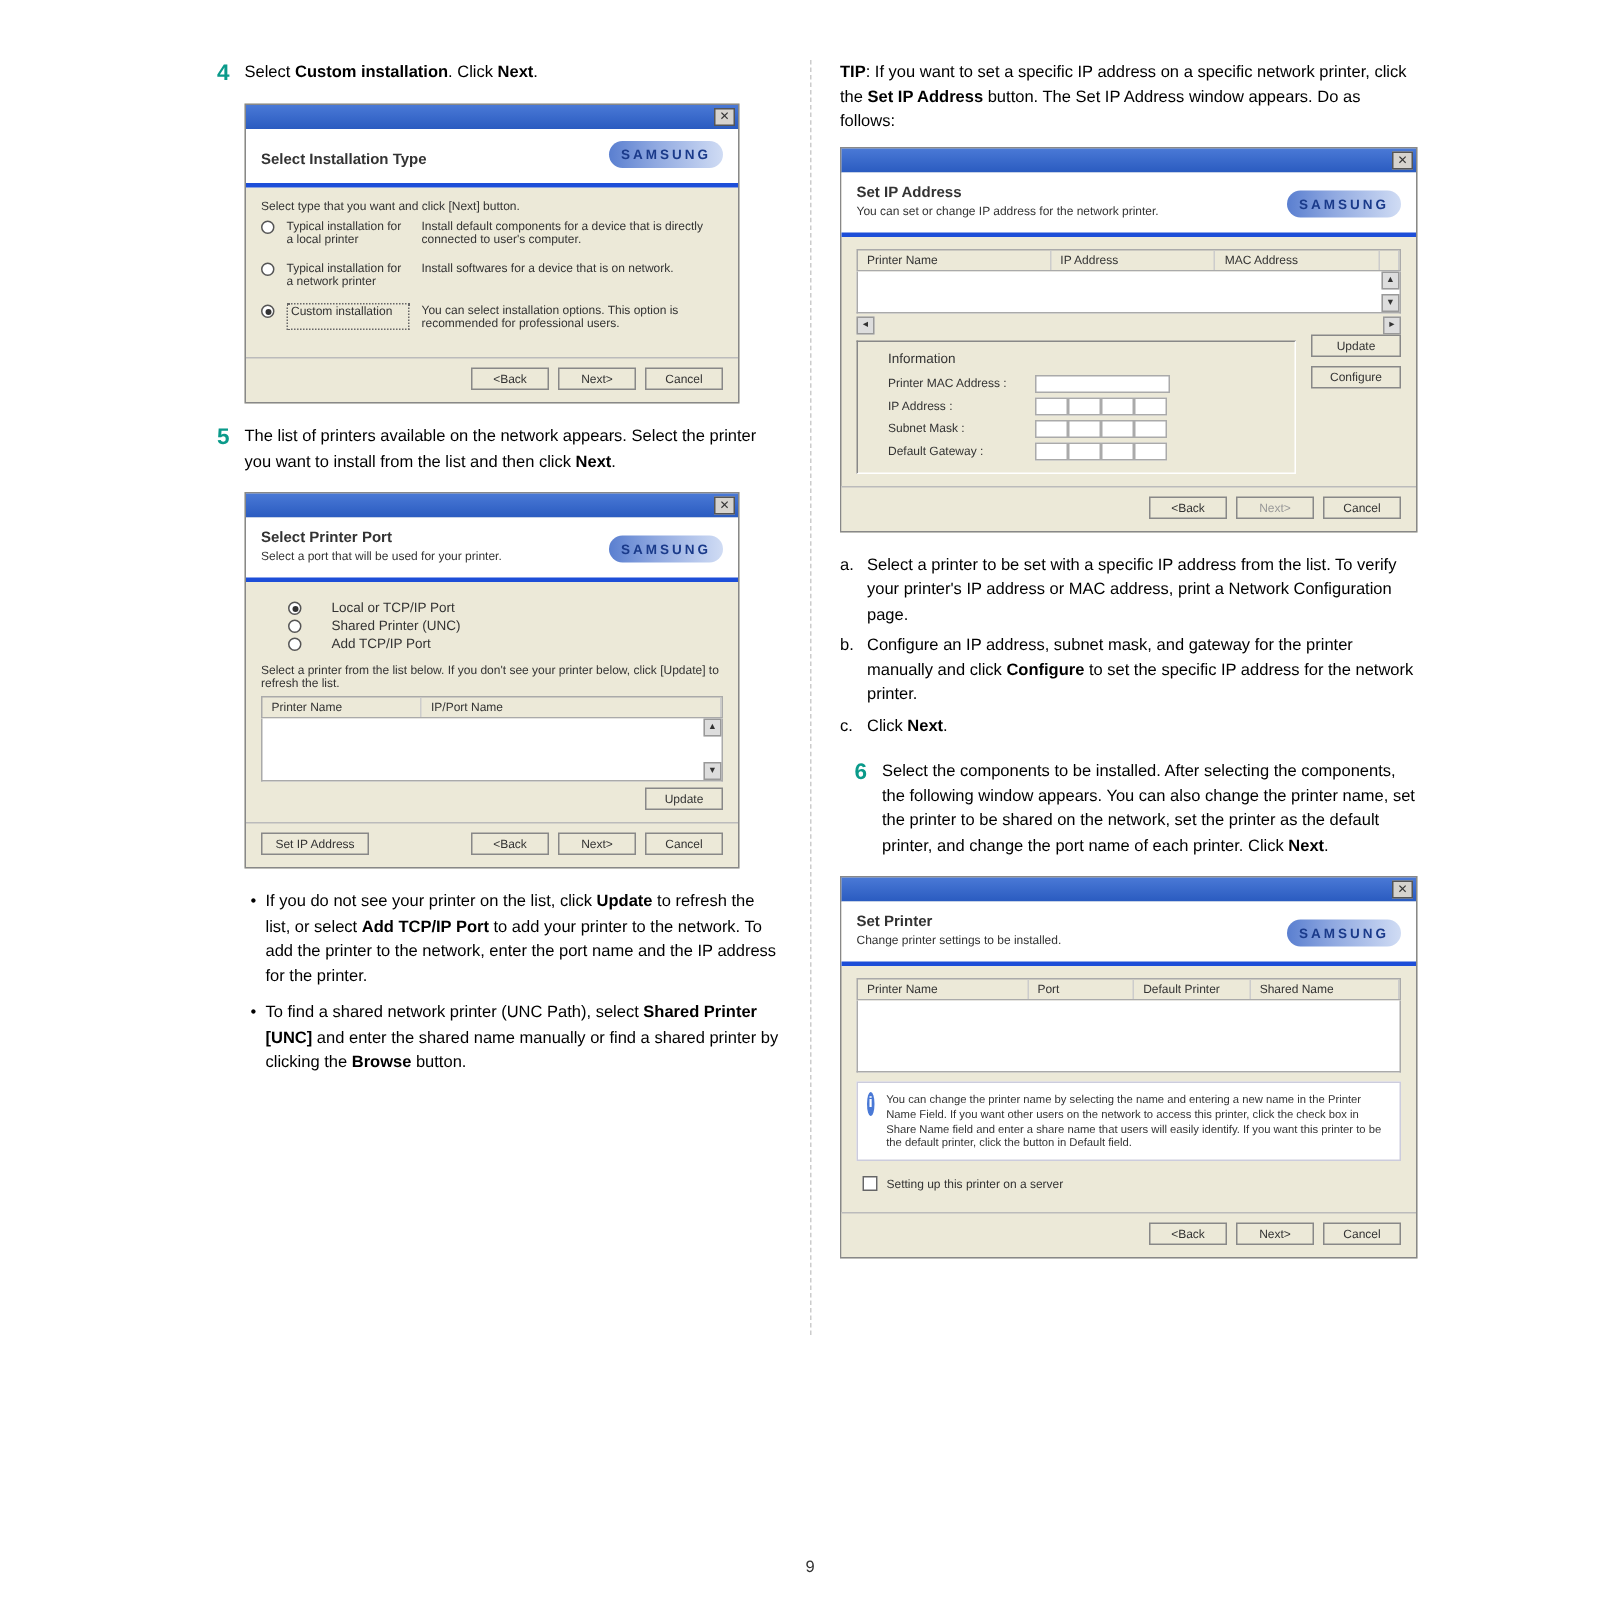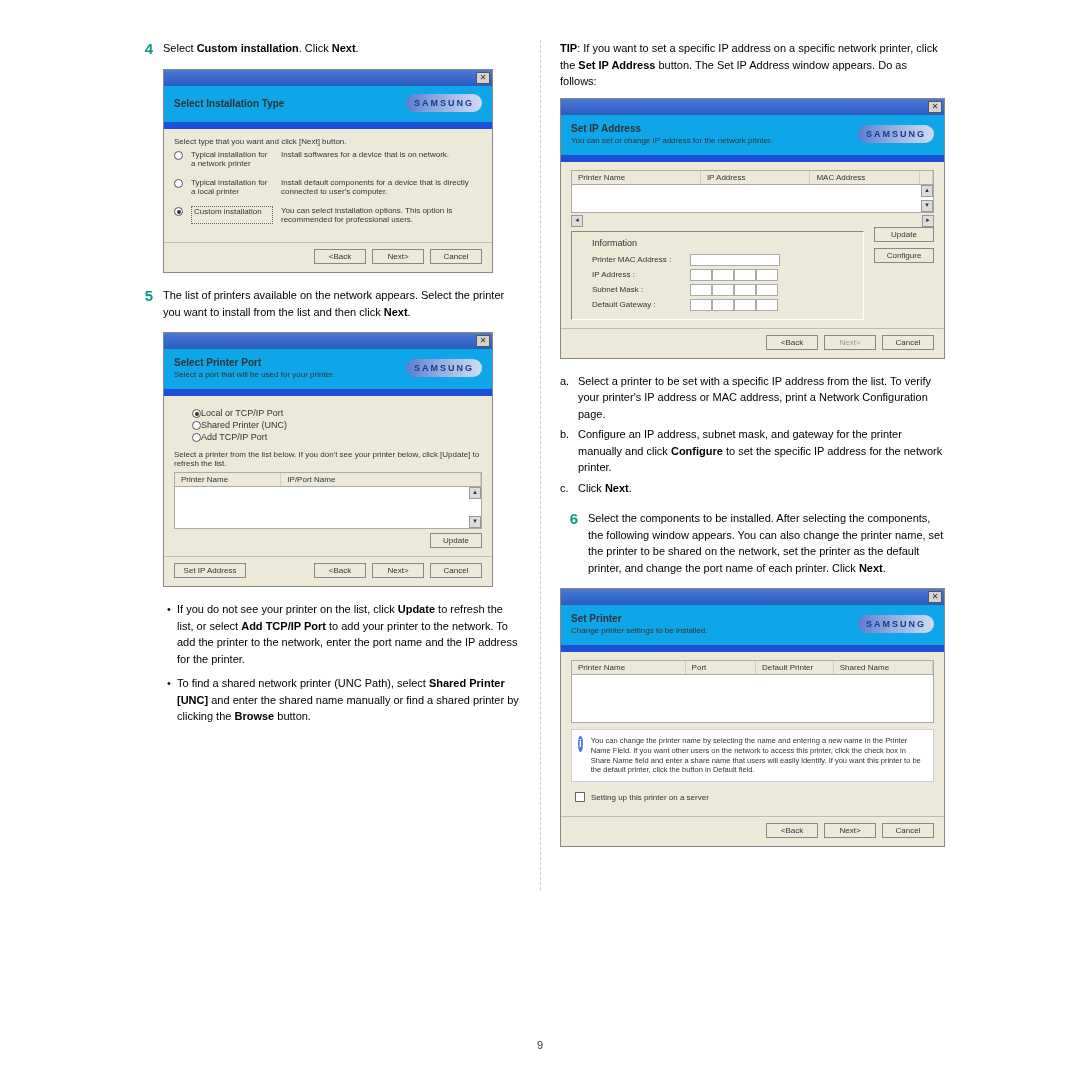--- a/index.html
+++ b/index.html
@@ -17,37 +17,37 @@
   .sublist { margin: 8px 0 14px 0; font-size: 11px; line-height: 1.5; }
   .sublist div { margin-bottom: 4px; display: flex; gap: 4px; }
   .sublist .lbl { min-width: 14px; }
   .footer { position: absolute; bottom: 25px; width: 1080px; text-align: center; font-size: 11px; color: #333; }
   .pagenum { margin-bottom: 4px; }
 
   
   .dialog { border: 1px solid #888; background: #ece9d8; margin: 8px 0 14px 28px; font-size: 9px; color: #333; width: 330px; }
   .titlebar { background: linear-gradient(#4a79d6,#2a5bc0); height: 16px; display: flex; justify-content: flex-end; align-items: center; padding: 0 2px; }
   .closex { width: 14px; height: 12px; background: #d6d3ce; border: 1px solid #555; font-size: 8px; text-align: center; line-height: 10px; color: #333; }
-  .dlghead { background: #0ea5e9; padding: 8px 10px 10px 10px; display: flex; justify-content: space-between; align-items: center; border-bottom: 7px solid #1d4ed8; }
+  .dlghead { background: #ffffff; padding: 8px 10px 10px 10px; display: flex; justify-content: space-between; align-items: flex-end; border-bottom: 3px solid #1d4ed8; }
   .dlghead .t { font-weight: bold; font-size: 10px; }
   .dlghead .s { font-size: 8px; margin-top: 2px; }
   .brand { font-family: Arial; font-weight: bold; letter-spacing: 2px; font-size: 9px; color: #1a3a8a; background: linear-gradient(90deg,#5a7fd0,#8fa8e0 40%,#d0dcf4); padding: 4px 8px; border-radius: 10px; }
   .dlgbody { padding: 8px 10px; }
   .radio-row { display: flex; gap: 8px; margin-bottom: 10px; align-items: flex-start; }
   .radio { width: 9px; height: 9px; border: 1px solid #555; border-radius: 50%; background: #fff; display: inline-flex; align-items: center; justify-content: center; margin-top: 1px; }
   .radio.on::after { content: ""; width: 4px; height: 4px; background: #333; border-radius: 50%; }
   .opt-col { flex: 1; display: flex; gap: 8px; }
   .optlabel { width: 82px; font-size: 8px; }
   .optlabel.boxed { border: 1px dotted #666; padding: 0 2px; }
   .optdesc { font-size: 8px; flex: 1; }
   .btnrow { display: flex; justify-content: flex-end; gap: 6px; padding: 6px 10px 8px 10px; border-top: 1px solid #bbb; background: #ece9d8; }
   .btn { border: 1px solid #888; background: #ece9d8; font-size: 8px; padding: 2px 0; width: 52px; text-align: center; }
   .btn.dis { color: #999; }
   .smallradio-list { margin: 4px 0 8px 0; }
-  .smallradio-list div { display: flex; align-items: flex-end; gap: 0; margin-bottom: 2px; padding-left: 18px; }
+  .smallradio-list div { display: flex; align-items: flex-end; gap: 20px; margin-bottom: 2px; padding-left: 18px; }
   .tablehead { display: flex; background: #ece9d8; border: 1px solid #aaa; font-size: 8px; }
   .tablehead > div { padding: 2px 6px; border-right: 1px solid #ccc; }
   .tbody { border: 1px solid #aaa; border-top: none; height: 42px; background: #fff; position: relative; }
   .scroll-arrow { position: absolute; right: 0; width: 12px; height: 12px; background: #ddd; border: 1px solid #999; font-size: 7px; text-align: center; }
   .under-row { display: flex; justify-content: flex-end; margin-top: 4px; }
   .btn-wide { width: 72px; }
   .lbltxt { font-size: 8px; margin-bottom: 4px; }
   .dlg2-left { display: flex; justify-content: space-between; align-items: flex-end; padding: 6px 10px 8px 10px; border-top: 1px solid #bbb; }
   .field-grid { margin: 6px 0; }
   .field-grid .fr { display: flex; align-items: center; gap: 8px; margin-bottom: 3px; }
@@ -84,29 +84,29 @@
         <div>
           <div class="t">Select Installation Type</div>
         </div>
         <div class="brand">SAMSUNG</div>
       </div>
       <div class="dlgbody">
         <div class="lbltxt">Select type that you want and click [Next] button.</div>
         <div class="radio-row">
           <span class="radio"></span>
           <div class="opt-col">
-            <div class="optlabel">Typical installation for a network printer</div>
-            <div class="optdesc">Install softwares for a device that is on network.</div>
+            <div class="optlabel">Typical installation for a local printer</div>
+            <div class="optdesc">Install default components for a device that is directly connected to user's computer.</div>
           </div>
         </div>
         <div class="radio-row">
           <span class="radio"></span>
           <div class="opt-col">
-            <div class="optlabel">Typical installation for a local printer</div>
-            <div class="optdesc">Install default components for a device that is directly connected to user's computer.</div>
+            <div class="optlabel">Typical installation for a network printer</div>
+            <div class="optdesc">Install softwares for a device that is on network.</div>
           </div>
         </div>
         <div class="radio-row">
           <span class="radio on"></span>
           <div class="opt-col">
             <div class="optlabel boxed">Custom installation</div>
             <div class="optdesc">You can select installation options. This option is recommended for professional users.</div>
           </div>
         </div>
       </div>

